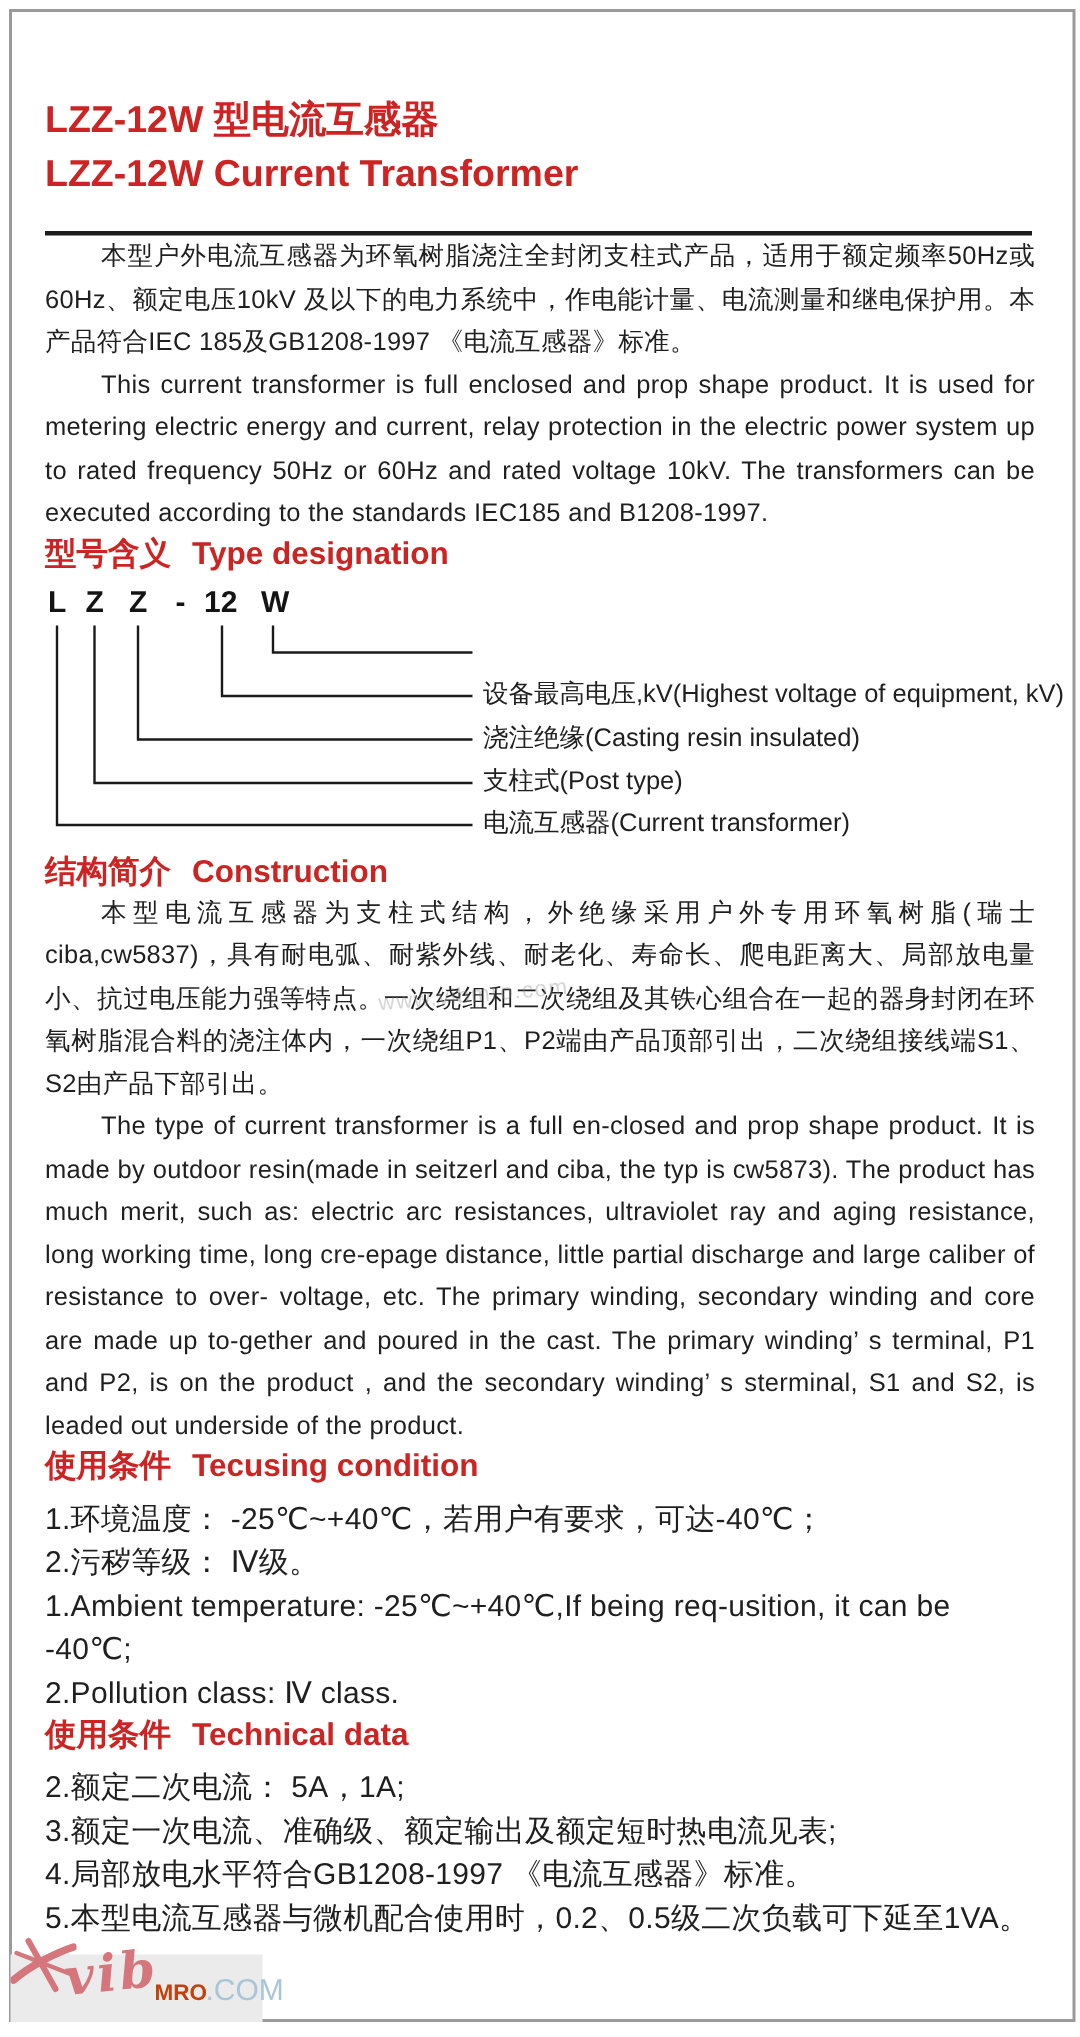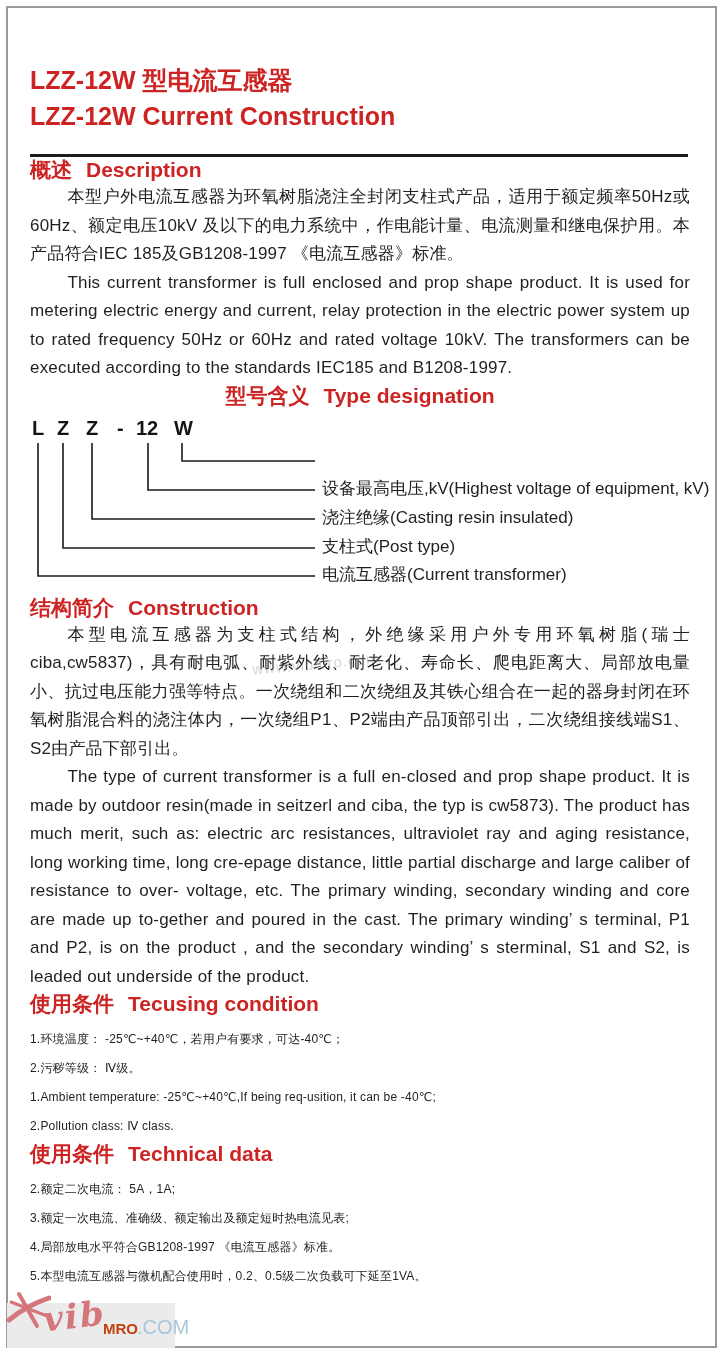--- a/index.html
+++ b/index.html
@@ -17,27 +17,27 @@
   h2.sec{color:#cd2322;font-weight:bold;font-size:21px;line-height:26px;margin:0;}
   h2.sec .hen{margin-left:14px;}
 
   p.body{font-size:17px;line-height:28.5px;margin:0;text-align:justify;
          letter-spacing:0.2px;}
   p.indent{text-indent:2.2em;}
 
   .m-desc-h{margin-top:24px;}
   .m-para1{margin-top:9px;}
   .m-para2{margin-top:6px;}
-  .m-type-h{margin-top:20px;text-align:center;}
+  .m-type-h{margin-top:20px;}
   .m-cons-h{margin-top:8px;}
   .m-tec-h{margin-top:16px;}
   .m-tech-h{margin-top:14px;}
 
   .list{margin-top:8px;}
-  .list .li{font-size:12px;line-height:29px;letter-spacing:0.2px;}
+  .list .li{font-size:20px;line-height:29px;letter-spacing:0.2px;}
 
   
   .diagram{position:relative;height:178px;margin-top:8px;}
   .diagram .code-letter{position:absolute;top:0;font-size:20px;font-weight:bold;
          line-height:22px;color:#141414;}
   .diagram svg{position:absolute;left:0;top:0;}
   .diagram .dlabel{position:absolute;left:292px;font-size:17px;line-height:22px;
          white-space:nowrap;color:#1f1f1f;}
 
   
@@ -58,27 +58,24 @@
 </head>
 <body>
 
 <div class="page">
   <div class="frame"></div>
 
   <div class="content">
 
     <div class="title-block">
       <p class="title">LZZ-12W 型电流互感器</p>
-      <p class="title">LZZ-12W Current Construction</p>
+      <p class="title">LZZ-12W Current Transformer</p>
     </div>
     <hr class="rule">
 
-    <h2 class="sec m-desc-h">
-      <span class="hcn">概述</span><span class="hen">Description</span>
-    </h2>
     <p class="body indent m-para1">本型户外电流互感器为环氧树脂浇注全封闭支柱式产品，适用于额定频率50Hz或60Hz、额定电压10kV 及以下的电力系统中，作电能计量、电流测量和继电保护用。本产品符合IEC 185及GB1208-1997 《电流互感器》标准。</p>
     <p class="body indent m-para2">This current transformer is full enclosed and prop shape product. It is used for metering electric energy and current, relay protection in the electric power system up to rated frequency 50Hz or 60Hz and rated voltage 10kV. The transformers can be executed according to the standards IEC185 and B1208-1997.</p>
 
     <h2 class="sec m-type-h">
       <span class="hcn">型号含义</span><span class="hen">Type designation</span>
     </h2>
 
     <div class="diagram">
       <span class="code-letter" style="left:2px">L</span>
       <span class="code-letter" style="left:27px">Z</span>

